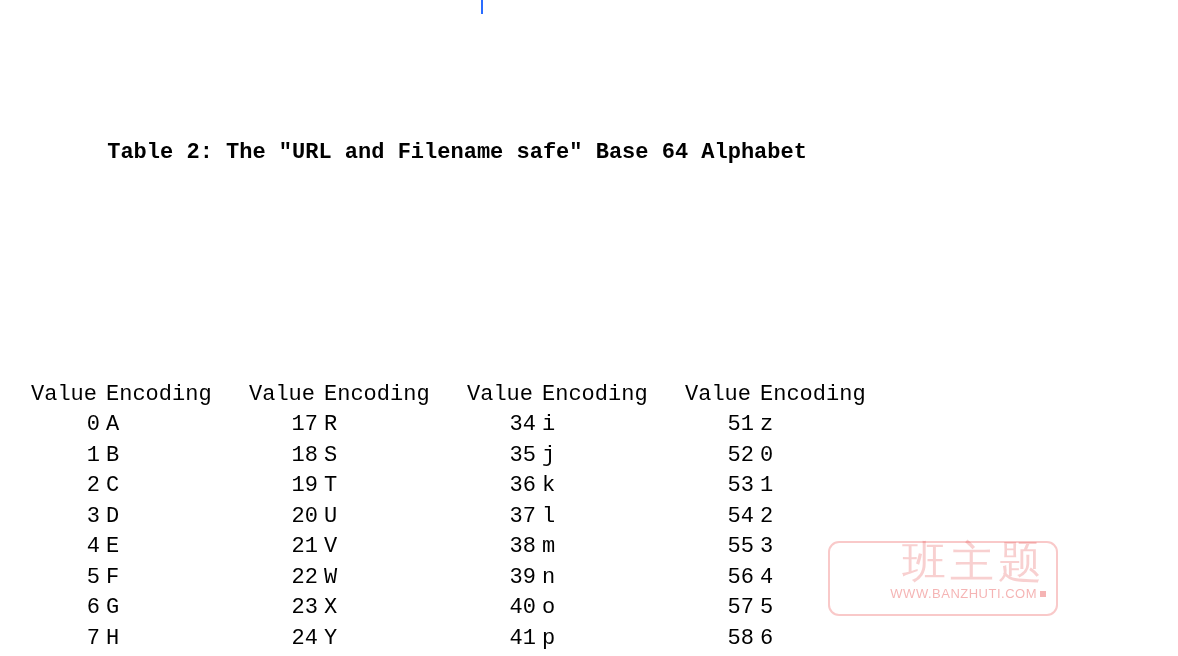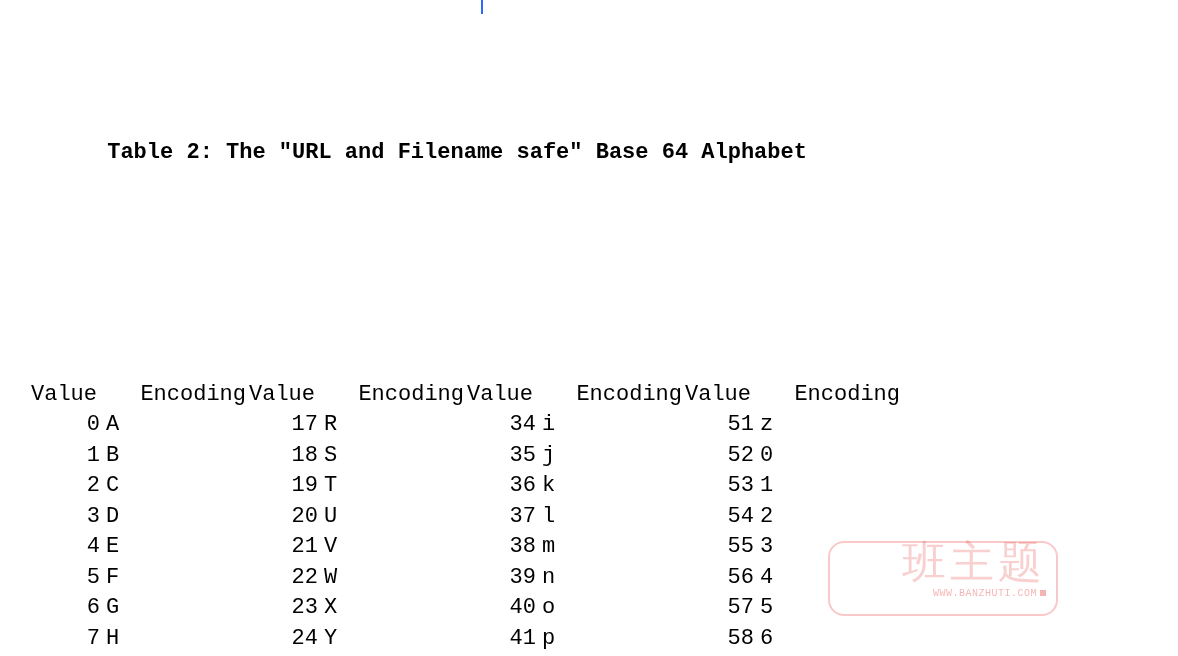--- a/index.html
+++ b/index.html
@@ -44,52 +44,52 @@
     padding-left: 6px;
   }
   .hdr-val {
     display: inline-block;
     width: 72px;
     text-align: center;
   }
   .hdr-enc {
     display: inline-block;
     width: 140px;
-    text-align: right;
+    text-align: left;
     padding-left: 6px;
   }
   .watermark {
     position: absolute;
     right: 120px;
     top: 480px;
     pointer-events: none;
   }
   .wm-box {
     width: 230px;
     height: 75px;
     border: 2px solid rgba(230, 40, 40, 0.25);
-    border-radius: 16px;
+    border-radius: 11px;
     display: flex;
     flex-direction: column;
     justify-content: center;
     align-items: flex-end;
     padding-right: 10px;
     box-sizing: border-box;
     font-family: "SimSun", "Songti SC", serif;
   }
   .wm-main {
     font-size: 44px;
     color: rgba(225, 40, 40, 0.22);
     font-weight: 500;
     letter-spacing: 4px;
   }
   .wm-sub {
-    font-size: 10px;
+    font-size: 13px;
     color: rgba(225, 40, 40, 0.35);
-    font-family: Liberation Mono, monospace;
+    font-family: Liberation Sans, sans-serif;
     letter-spacing: 0.5px;
   }
   .wm-dot {
     display: inline-block;
     width: 6px;
     height: 6px;
     background: rgba(225, 40, 40, 0.35);
     margin-left: 3px;
     vertical-align: middle;
   }

